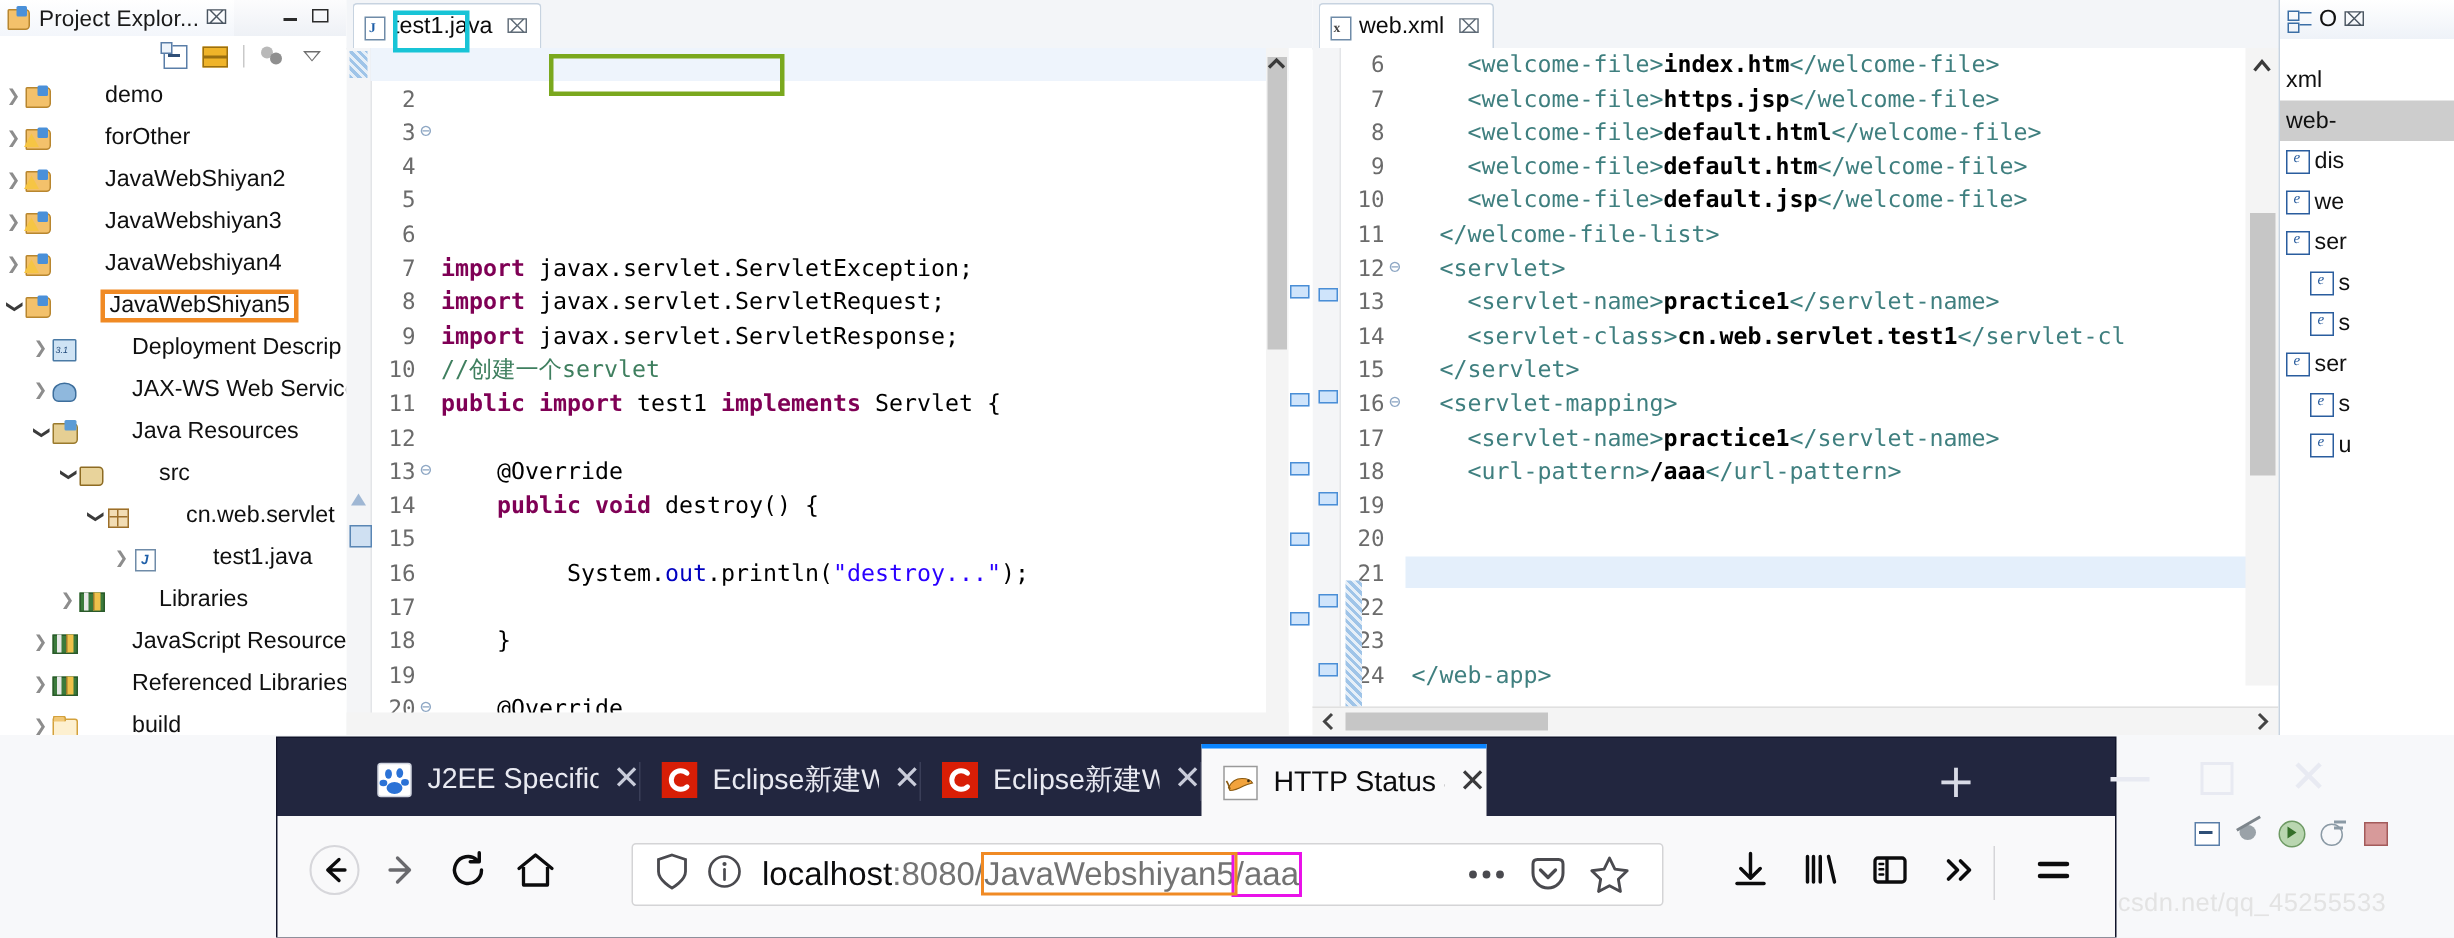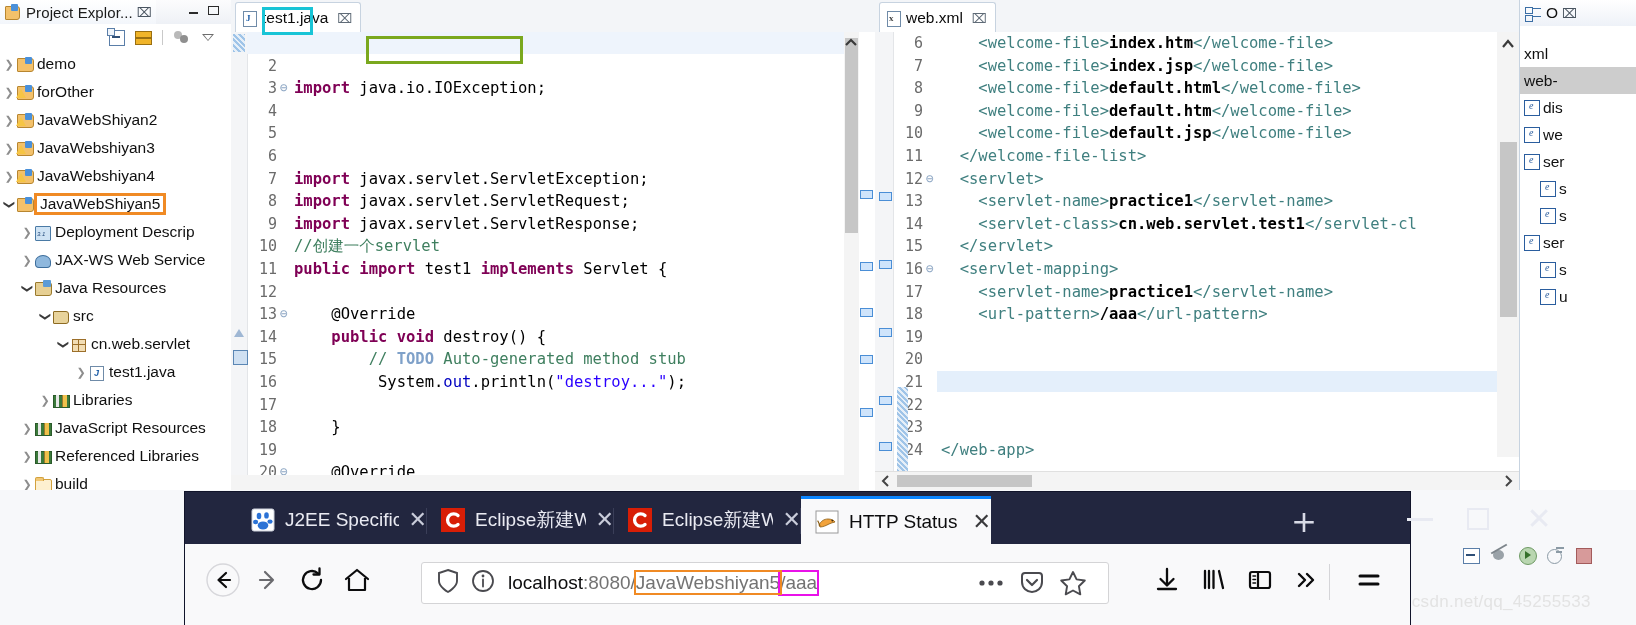--- a/index.html
+++ b/index.html
@@ -27,21 +27,21 @@
   #exp-max i{left:2px;top:3px;width:11px;height:9px;border:1.5px solid #2b2b2b;box-sizing:border-box;}
   #explorer-toolbar{position:absolute;left:0;top:24px;width:231px;height:26px;background:#ffffff;
      display:flex;justify-content:flex-end;align-items:center;gap:10px;padding-right:14px;box-sizing:border-box;}
   .tbicon{width:17px;height:17px;position:relative;display:inline-block;}
 
   #tree{position:absolute;left:0;top:50px;width:231px;height:560px;overflow:hidden;}
   .node{height:28px;display:flex;align-items:center;white-space:nowrap;font-size:15.5px;color:#101010;}
   .node .arr{width:14px;flex:0 0 14px;text-align:center;color:#8d8d8d;font-size:11px;line-height:1;}
   .node .arr.down{color:#3b3b3b;}
   .node .ic{width:18px;flex:0 0 18px;height:16px;position:relative;margin-right:3px;}
-  .node .lbl{line-height:1;}
+  .node .lbl{line-height:1;margin-left:33px;}
   
   .ico-prj{position:absolute;left:1px;top:2px;width:15px;height:12px;background:#f3c16b;border:1px solid #b8862f;border-radius:1px 3px 3px 1px;}
   .ico-prj:after{content:"";position:absolute;left:7px;top:-2px;width:7px;height:7px;background:#4a90d9;border-radius:1px;}
   .ico-warn{position:absolute;left:0px;top:5px;width:0;height:0;border-left:5px solid transparent;border-right:5px solid transparent;border-bottom:9px solid #f6c544;}
   .ico-folder{position:absolute;left:1px;top:3px;width:15px;height:11px;background:#fdf0d0;border:1px solid #d3a13c;border-radius:0 2px 2px 0;}
   .ico-folder:before{content:"";position:absolute;left:-1px;top:-3px;width:7px;height:3px;background:#f1c775;border:1px solid #d3a13c;border-bottom:none;border-radius:2px 2px 0 0;}
   .ico-deploy{position:absolute;left:1px;top:2px;width:14px;height:13px;background:#cfe3f4;border:1px solid #4a7aa5;border-radius:1px;}
   .ico-deploy:after{content:"3.1";position:absolute;left:1px;top:4px;font-size:6px;color:#21497a;font-family:"Liberation Sans",sans-serif;}
   .ico-ws{position:absolute;left:1px;top:3px;width:14px;height:11px;background:#8fb8dd;border:1px solid #3d6e9c;border-radius:50% 50% 4px 4px;}
   .ico-javares{position:absolute;left:1px;top:2px;width:15px;height:12px;background:#e6cf93;border:1px solid #9a7a2d;border-radius:1px 3px 3px 1px;}
@@ -132,21 +132,21 @@
   .fftab.active .ffx{color:#3a3a3c;}
   .ffico{width:24px;height:24px;flex:0 0 24px;position:relative;}
   #ff-newtab{position:absolute;left:1105px;top:16px;width:28px;height:28px;color:#d8dae6;font-size:31px;line-height:26px;text-align:center;font-family:"DejaVu Sans",sans-serif;}
   #ff-min{position:absolute;left:1222px;top:26px;width:26px;height:3px;background:#e8eaf2;}
   #ff-max{position:absolute;left:1282px;top:16px;width:22px;height:22px;border:2.5px solid #e8eaf2;box-sizing:border-box;}
   #ff-close{position:absolute;left:1340px;top:14px;width:28px;height:28px;color:#e8eaf2;font-size:30px;line-height:26px;text-align:center;font-family:"DejaVu Sans",sans-serif;}
   #ff-navbar{position:absolute;left:0;top:52px;width:1225px;height:81px;background:#f9f9fa;}
   .navbtn{position:absolute;top:14px;width:44px;height:44px;display:flex;align-items:center;justify-content:center;}
   .navbtn svg{display:block;}
   #ff-urlbar{position:absolute;left:236px;top:18px;width:686px;height:40px;background:#ffffff;border:1px solid #d4d4d6;border-radius:3px;display:flex;align-items:center;}
-  #ff-url{font-size:19px;color:#0c0c0d;white-space:nowrap;}
+  #ff-url{font-size:22px;color:#0c0c0d;white-space:nowrap;}
   #ff-url .dim{color:#737373;}
   .u-orange{outline:2.5px solid #f08a24;}
   .u-magenta{outline:2.5px solid #e911e9;}
   #watermark{position:absolute;left:1320px;top:592px;font-size:17px;color:#e3e3e3;white-space:nowrap;letter-spacing:.3px;}
 
   
   .ann{position:absolute;box-sizing:border-box;pointer-events:none;}
   .ann-green{border:3px solid #7aa81e;}
   .ann-cyan{border:3px solid #18c4d6;}
 </style>
@@ -351,33 +351,33 @@
         </span>
         <span class="tabtxt">test1.java</span>
         <span class="closeg">⌧</span>
       </div>
     </div>
     <div id="java-code">
       <div class="gutter-left"></div>
       <div class="codearea" id="java-lines">
           <div class="cl"><span class="ln">1</span><span class="fold"></span><span class="ct"><span class="k">package</span> <span class="sel">cn.web.servlet</span>;</span></div>
           <div class="cl"><span class="ln">2</span><span class="fold"></span><span class="ct"></span></div>
-          <div class="cl"><span class="ln">3</span><span class="fold">⊖</span><span class="ct"><span class="k">import</span> java.io.IOException;</span></div>
+          <div class="cl"><span class="ln">3</span><span class="fold">⊖</span></div>
           <div class="cl"><span class="ln">4</span><span class="fold"></span><span class="ct"></span></div>
           <div class="cl"><span class="ln">5</span><span class="fold"></span></div>
           <div class="cl"><span class="ln">6</span><span class="fold"></span></div>
           <div class="cl"><span class="ln">7</span><span class="fold"></span><span class="ct"><span class="k">import</span> javax.servlet.ServletException;</span></div>
           <div class="cl"><span class="ln">8</span><span class="fold"></span><span class="ct"><span class="k">import</span> javax.servlet.ServletRequest;</span></div>
           <div class="cl"><span class="ln">9</span><span class="fold"></span><span class="ct"><span class="k">import</span> javax.servlet.ServletResponse;</span></div>
           <div class="cl"><span class="ln">10</span><span class="fold"></span><span class="ct"><span class="cmt">//创建一个servlet</span></span></div>
           <div class="cl"><span class="ln">11</span><span class="fold"></span><span class="ct"><span class="k">public import</span> test1 <span class="k">implements</span> Servlet {</span></div>
           <div class="cl"><span class="ln">12</span><span class="fold"></span><span class="ct"></span></div>
           <div class="cl"><span class="ln">13</span><span class="fold">⊖</span><span class="ct">    @Override</span></div>
           <div class="cl"><span class="ln">14</span><span class="fold"></span><span class="ct">    <span class="k">public void</span> destroy() {</span></div>
-          <div class="cl"><span class="ln">15</span><span class="fold"></span><span class="ct">        <span class="cmt">// </span><span class="todo">TODO</span><span class="cmt"> Auto-generated method stub</span></span></div>
+          <div class="cl"><span class="ln">15</span><span class="fold"></span></div>
           <div class="cl"><span class="ln">16</span><span class="fold"></span><span class="ct">         System.<span class="fld">out</span>.println(<span class="str">"destroy..."</span>);</span></div>
           <div class="cl"><span class="ln">17</span><span class="fold"></span><span class="ct"></span></div>
           <div class="cl"><span class="ln">18</span><span class="fold"></span><span class="ct">    }</span></div>
           <div class="cl"><span class="ln">19</span><span class="fold"></span><span class="ct"></span></div>
           <div class="cl"><span class="ln">20</span><span class="fold">⊖</span><span class="ct">    @Override</span></div>
         </div>
 
       <div style="position:absolute;left:16px;top:0;right:16px;height:22px;background:#eef4fc;z-index:0;"></div>
 
       <div style="position:absolute;left:2px;top:2px;width:12px;height:18px;background:repeating-linear-gradient(45deg,#9fc4e8 0 2px,#e6eff8 2px 4px);"></div>
@@ -414,21 +414,21 @@
         </span>
         <span class="tabtxt">web.xml</span>
         <span class="closeg">⌧</span>
       </div>
     </div>
     <div id="xml-code">
       <div style="position:absolute;left:0;top:0;width:18px;height:100%;background:#f4f5f7;border-right:1px solid #e3e5e8;"></div>
       <div class="xml-curline" style="top:339px;"></div>
       <div id="xml-lines" style="position:absolute;left:0;top:0;right:0;">
           <div class="xml-cl"><span class="xln">6</span><span class="xfold"></span><span class="xct">    <span class="xt">&lt;welcome-file&gt;</span><span class="xv">index.htm</span><span class="xt">&lt;/welcome-file&gt;</span></span></div>
-          <div class="xml-cl"><span class="xln">7</span><span class="xfold"></span><span class="xct">    <span class="xt">&lt;welcome-file&gt;</span><span class="xv">index.jsp</span><span class="xt">&lt;/welcome-file&gt;</span></span></div>
+          <div class="xml-cl"><span class="xln">7</span><span class="xfold"></span><span class="xct">    <span class="xt">&lt;welcome-file&gt;</span><span class="xv">https.jsp</span><span class="xt">&lt;/welcome-file&gt;</span></span></div>
           <div class="xml-cl"><span class="xln">8</span><span class="xfold"></span><span class="xct">    <span class="xt">&lt;welcome-file&gt;</span><span class="xv">default.html</span><span class="xt">&lt;/welcome-file&gt;</span></span></div>
           <div class="xml-cl"><span class="xln">9</span><span class="xfold"></span><span class="xct">    <span class="xt">&lt;welcome-file&gt;</span><span class="xv">default.htm</span><span class="xt">&lt;/welcome-file&gt;</span></span></div>
           <div class="xml-cl"><span class="xln">10</span><span class="xfold"></span><span class="xct">    <span class="xt">&lt;welcome-file&gt;</span><span class="xv">default.jsp</span><span class="xt">&lt;/welcome-file&gt;</span></span></div>
           <div class="xml-cl"><span class="xln">11</span><span class="xfold"></span><span class="xct">  <span class="xt">&lt;/welcome-file-list&gt;</span></span></div>
           <div class="xml-cl"><span class="xln">12</span><span class="xfold">⊖</span><span class="xct">  <span class="xt">&lt;servlet&gt;</span></span></div>
           <div class="xml-cl"><span class="xln">13</span><span class="xfold"></span><span class="xct">    <span class="xt">&lt;servlet-name&gt;</span><span class="xv">practice1</span><span class="xt">&lt;/servlet-name&gt;</span></span></div>
           <div class="xml-cl"><span class="xln">14</span><span class="xfold"></span><span class="xct">    <span class="xt">&lt;servlet-class&gt;</span><span class="xv">cn.web.servlet.test1</span><span class="xt">&lt;/servlet-cl</span></span></div>
           <div class="xml-cl"><span class="xln">15</span><span class="xfold"></span><span class="xct">  <span class="xt">&lt;/servlet&gt;</span></span></div>
           <div class="xml-cl"><span class="xln">16</span><span class="xfold">⊖</span><span class="xct">  <span class="xt">&lt;servlet-mapping&gt;</span></span></div>
           <div class="xml-cl"><span class="xln">17</span><span class="xfold"></span><span class="xct">    <span class="xt">&lt;servlet-name&gt;</span><span class="xv">practice1</span><span class="xt">&lt;/servlet-name&gt;</span></span></div>

